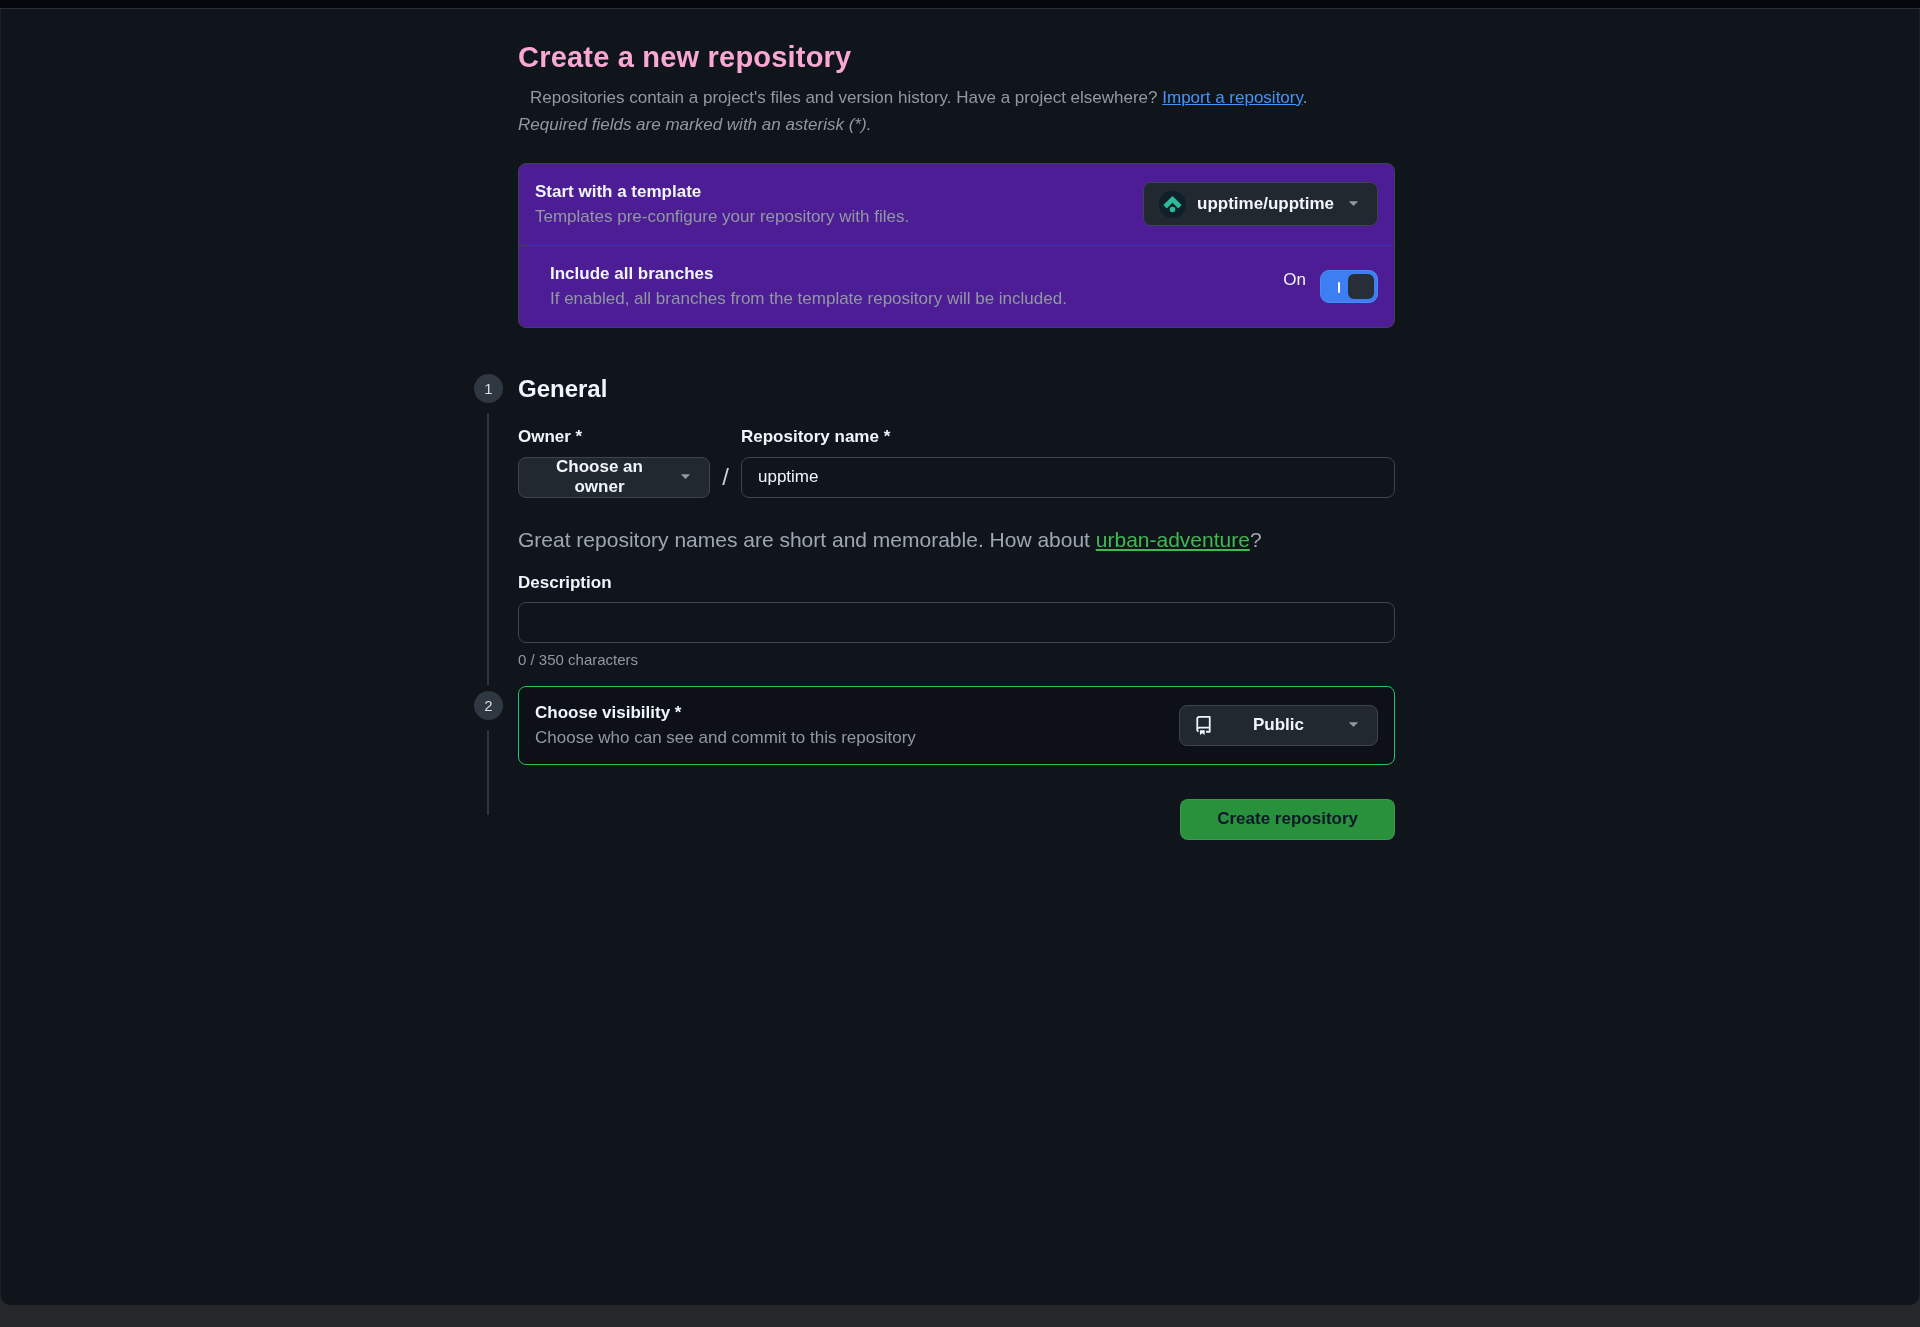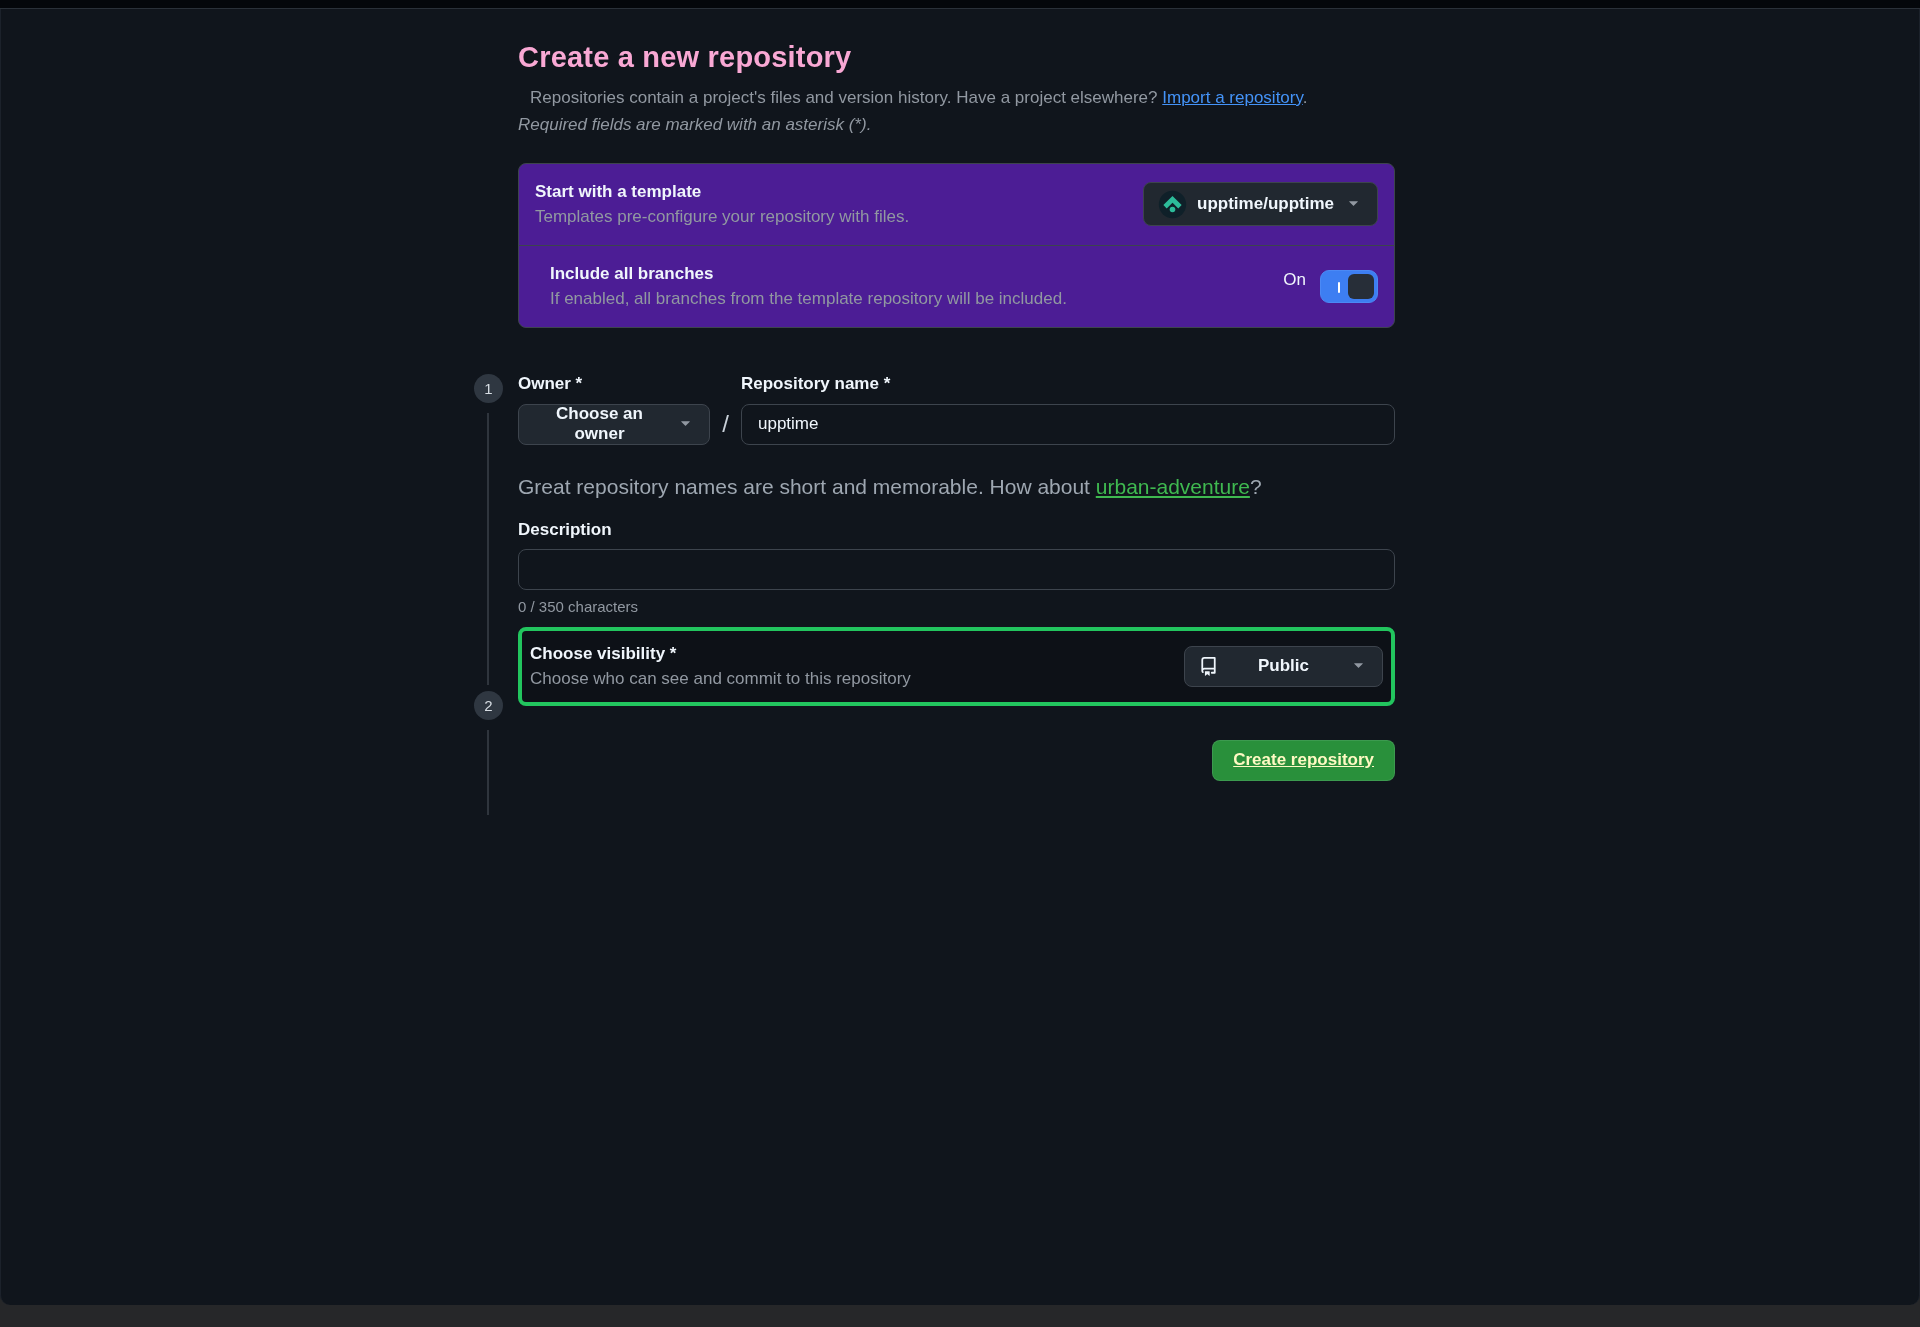--- a/index.html
+++ b/index.html
@@ -136,39 +136,39 @@
   }
   .repo-input { flex:1; }
   .helper-line { margin-top:30px; font-size:21px; color:#9ea7b1; }
   .helper-line a { color:#3fb950; text-decoration:underline; cursor:pointer; }
   .desc-label { margin-top:20px; }
   .desc-input { display:block; width:877px; margin-top:9px; }
   .char-counter { margin-top:8px; font-size:15px; color:#9198a1; }
 
   .config-heading { margin-top:38px; }
   .config-card {
-    margin-top:12px;
+    margin-top:18px;
     height:79px;
     display:flex; align-items:center; justify-content:space-between;
-    padding:0 8px;
-    border:4px solid #22c55e;
+    padding:0 16px;
+    border:1px solid #22c55e;
     border-radius:8px;
     background:#0d1117;
   }
   .visibility-btn { height:41px;gap:40px; }
 
   .actions-row { margin-top:34px; text-align:right; }
   .primary-btn {
     display:inline-flex; align-items:center; justify-content:center;
-    height:41px; padding:0 20px;
+    height:41px; padding:0 36px;
     background:#29903b;
     border:1px solid rgba(240,246,252,0.1);
     border-radius:8px;
-    color:#fef9c3; font-size:17px; font-weight:700;
-    cursor:pointer; font-family:inherit;text-decoration:underline;
+    color:#0f172a; font-size:17px; font-weight:700;
+    cursor:pointer; font-family:inherit;
   }
 </style>
 </head>
 <body>
 
 <div class="top-strip"></div>
 
 <div class="main-window">
   <div class="content">
 
@@ -217,20 +217,21 @@
         </div>
       </div>
     </div>
 
     <div class="steps-area">
       <div class="step-circle c1">1</div>
       <div class="connector l1"></div>
       <div class="step-circle c2">2</div>
       <div class="connector l2"></div>
 
+      <h2 class="section-heading">General</h2>
 
       <div class="labels-row">
         <span class="field-label label-owner">Owner *</span>
         <span class="field-label">Repository name *</span>
       </div>
 
       <div class="controls-row">
         <button class="btn owner-btn">
           <span>Choose an owner</span>
           <span class="caret">

